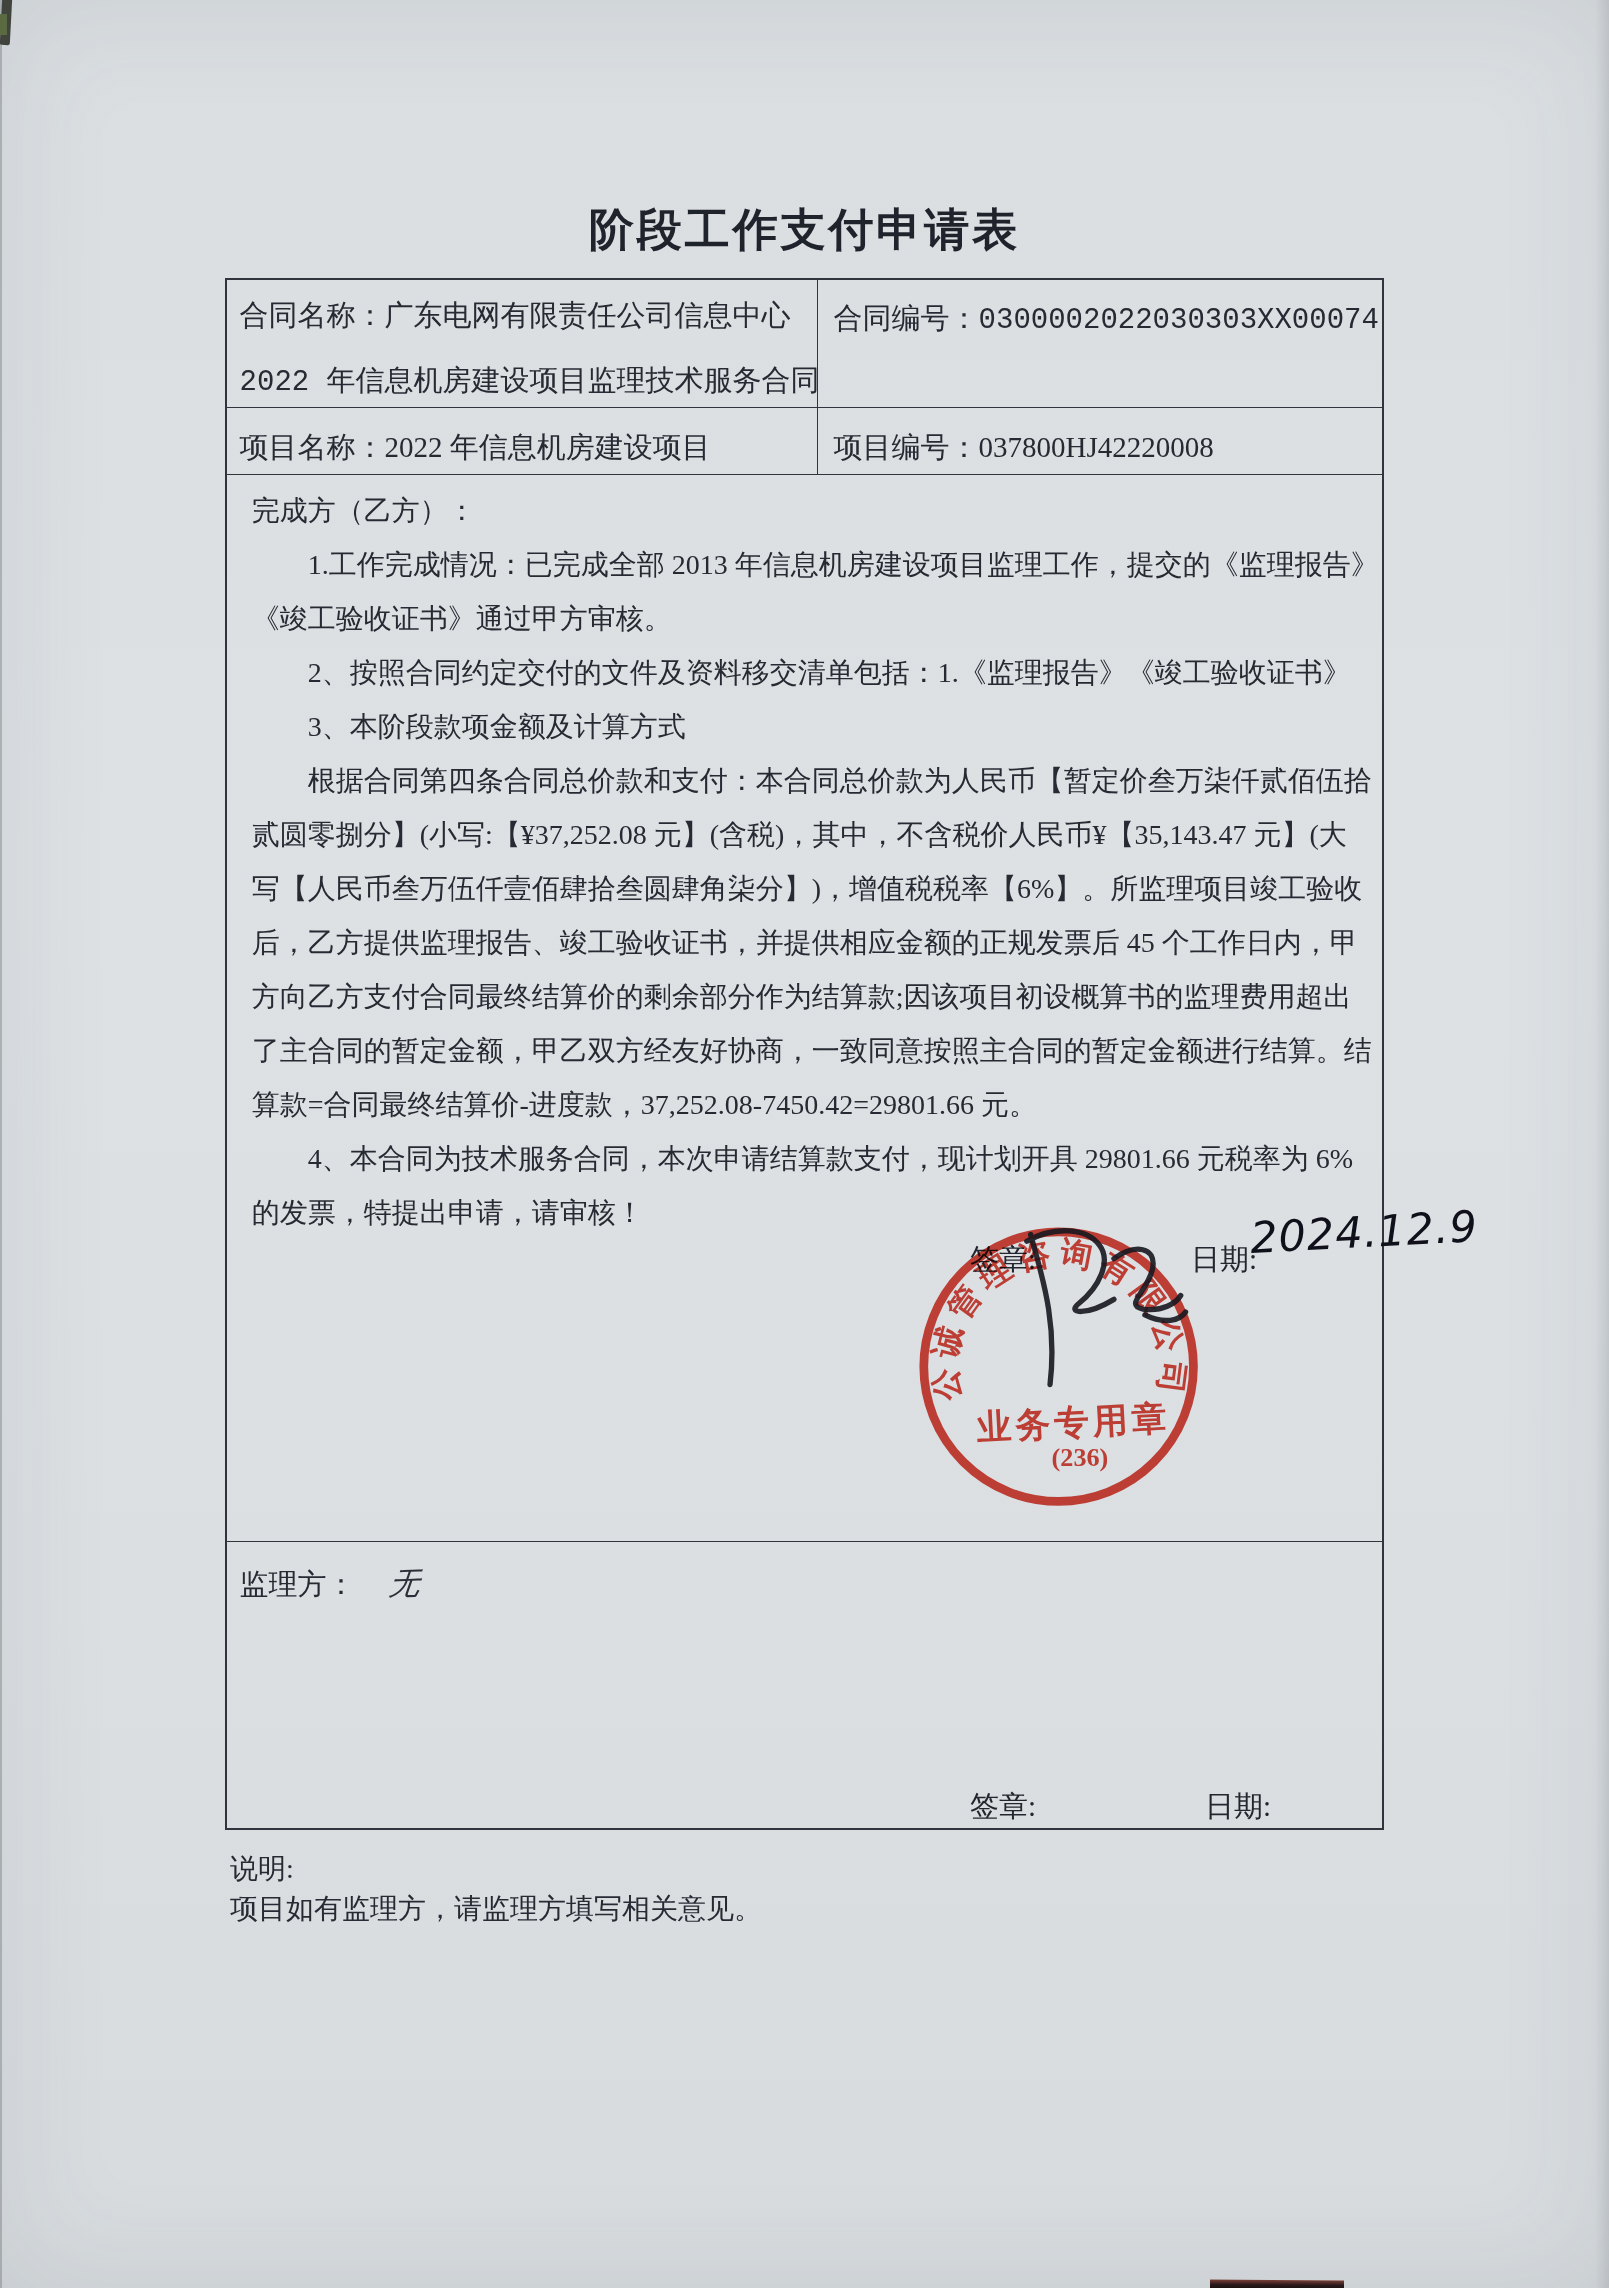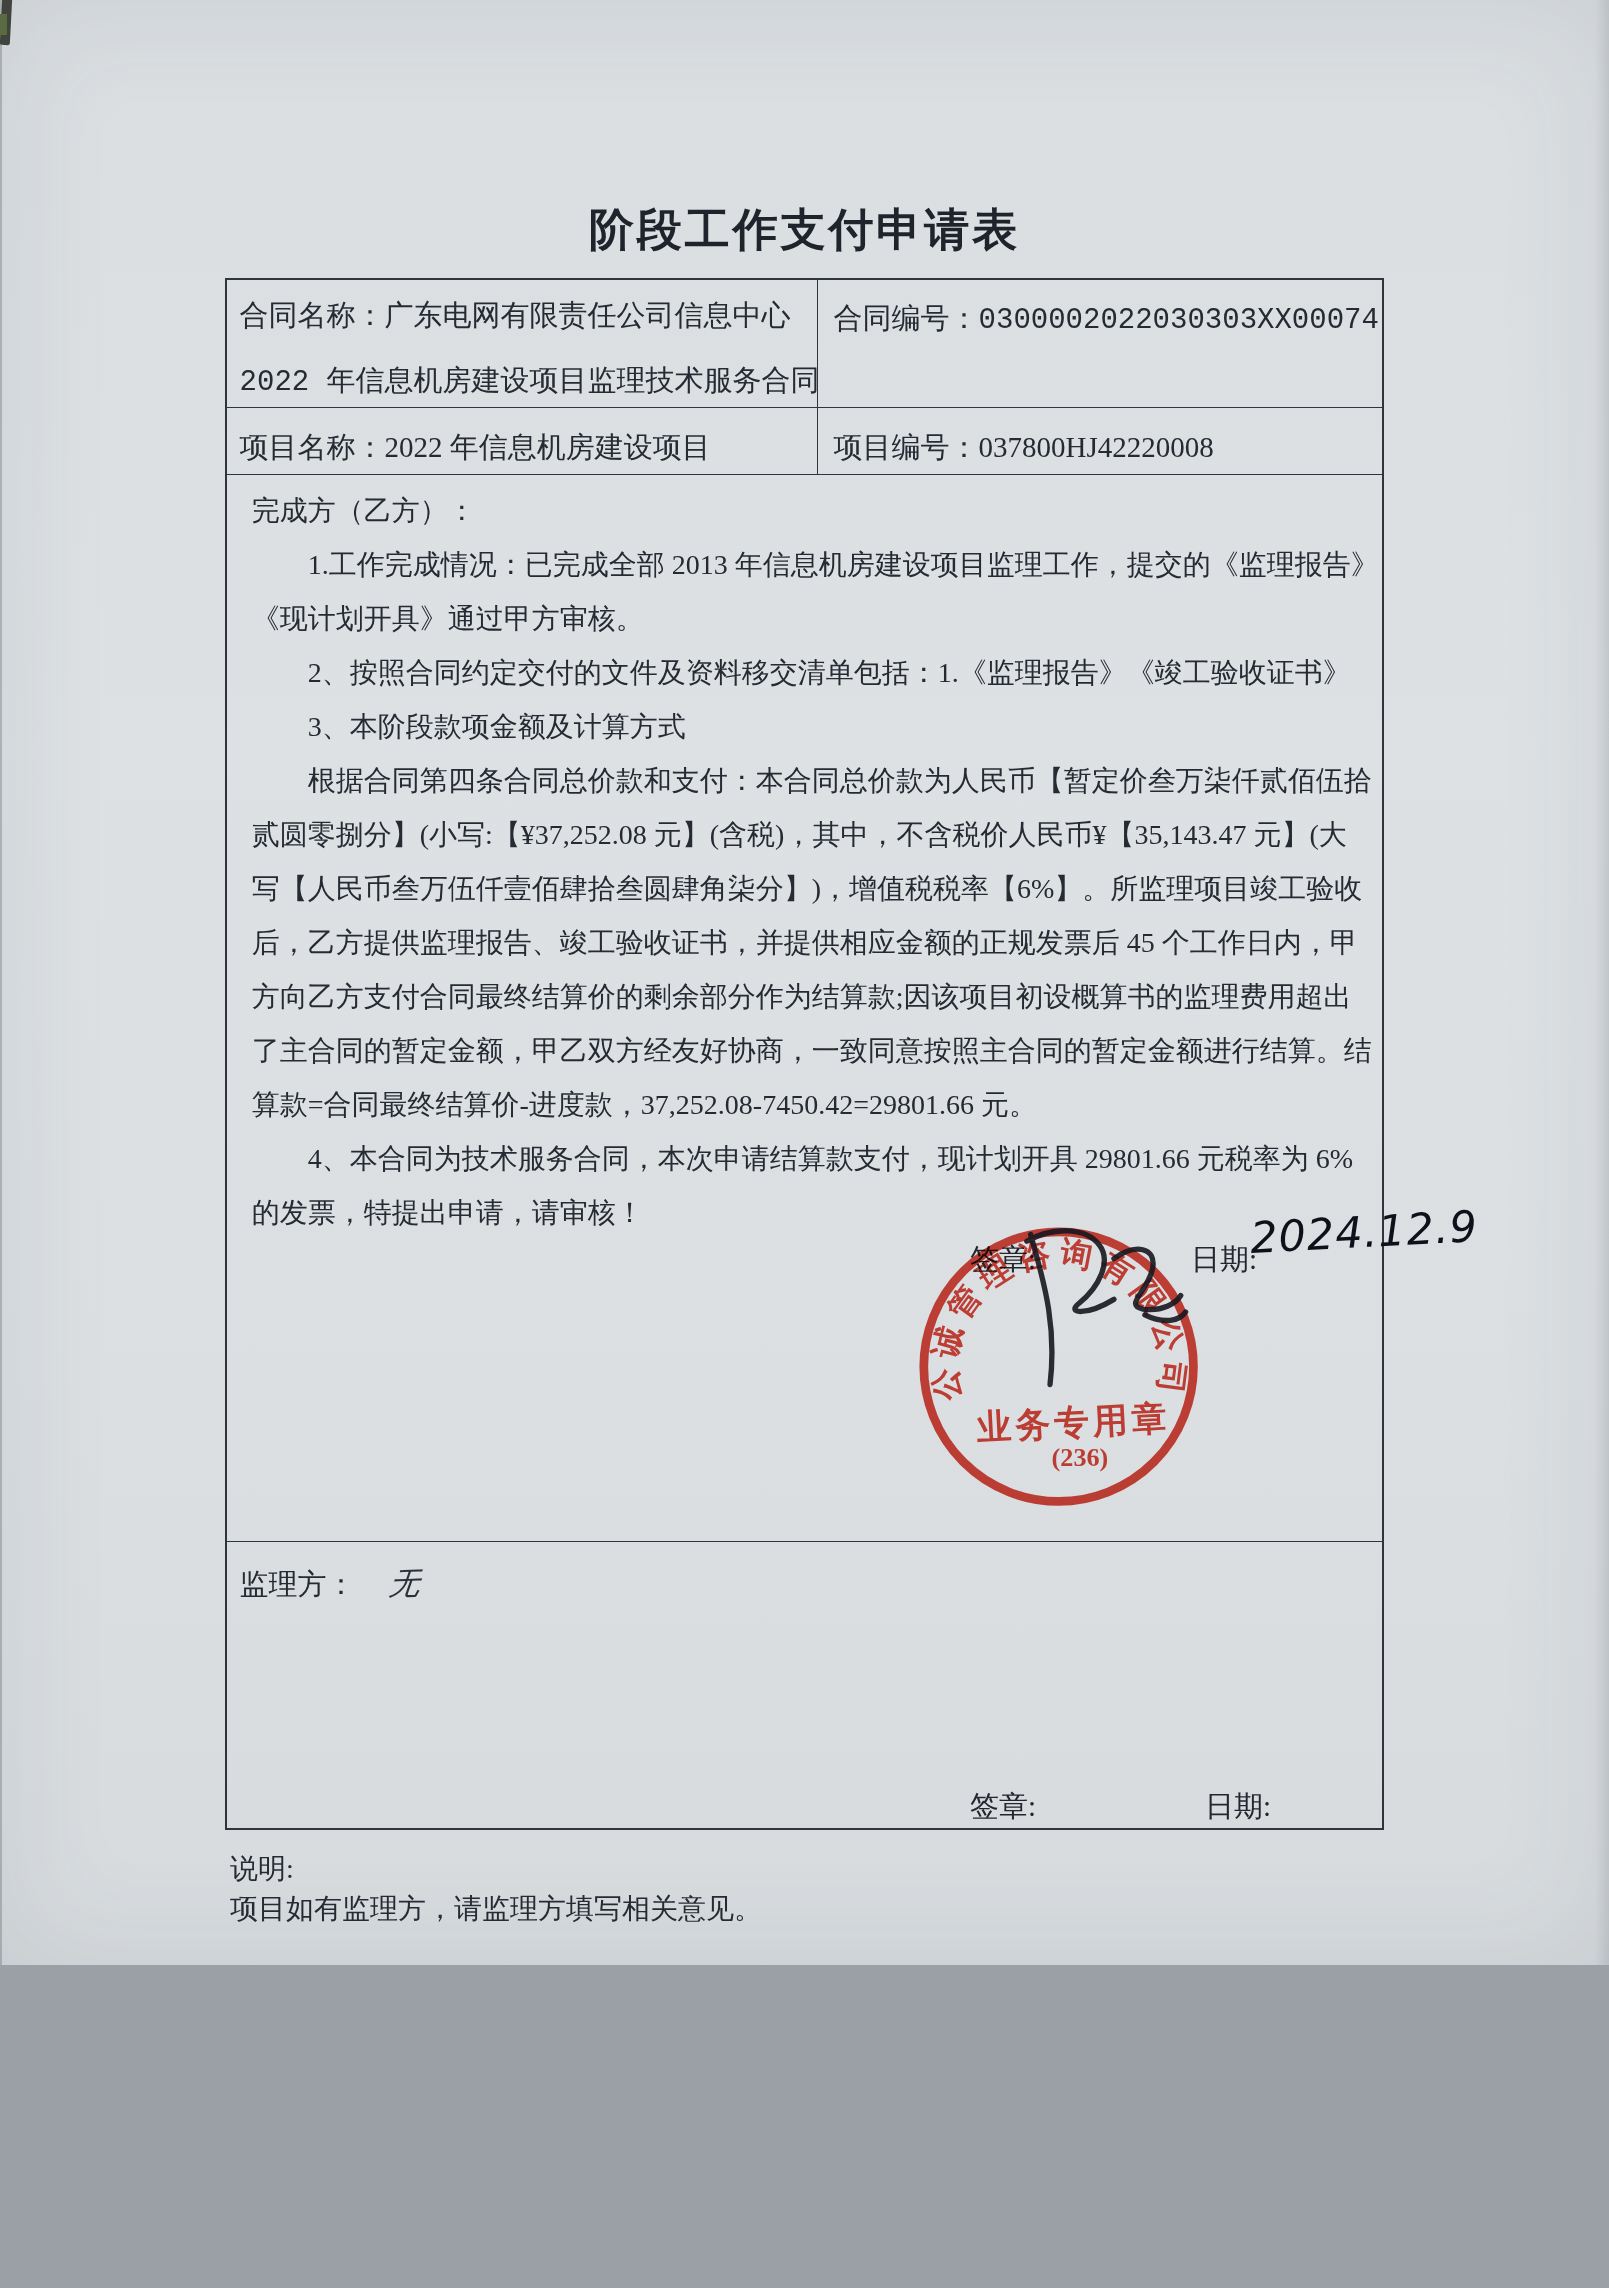--- a/index.html
+++ b/index.html
@@ -1,18 +1,18 @@
 <!DOCTYPE html>
 <html><head>
 <meta charset="utf-8">
 <style>
   html,body{margin:0;padding:0;background:#9aa0a6;}
   .page{
     position:relative;
-    width:1610px;height:1965px;
+    width:1610px;height:2288px;
     margin:0 auto;
     background:linear-gradient(180deg,#dadee1 0%,#dde1e4 38%,#dbdfe2 70%,#d7dbde 100%);
     font-family:"Liberation Serif", serif;
     color:#262a33;
     overflow:hidden;
     box-shadow:inset 0 0 116px rgba(60,70,80,0.10);
   }
   
   .left-edge{position:absolute;left:0;top:0;width:1.9px;height:100%;background:rgba(70,75,80,.28);}
   .right-shade{position:absolute;right:0;top:0;width:15.5px;height:100%;background:linear-gradient(90deg,rgba(0,0,0,0),rgba(90,95,105,.16));}
@@ -101,21 +101,21 @@
       </div>
       <div class="cell cell-right">
         <div class="cl r2r1">项目编号：037800HJ42220008</div>
       </div>
     </div>
 
     <div class="row row-completer">
       <div class="completer-lines">
           <div class="bline">完成方（乙方）：</div>
           <div class="bline">　　1.工作完成情况：已完成全部 2013 年信息机房建设项目监理工作，提交的《监理报告》</div>
-          <div class="bline">《现计划开具》通过甲方审核。</div>
+          <div class="bline">《竣工验收证书》通过甲方审核。</div>
           <div class="bline">　　2、按照合同约定交付的文件及资料移交清单包括：1.《监理报告》《竣工验收证书》</div>
           <div class="bline">　　3、本阶段款项金额及计算方式</div>
           <div class="bline">　　根据合同第四条合同总价款和支付：本合同总价款为人民币【暂定价叁万柒仟贰佰伍拾</div>
           <div class="bline">贰圆零捌分】(小写:【¥37,252.08 元】(含税)，其中，不含税价人民币¥【35,143.47 元】(大</div>
           <div class="bline">写【人民币叁万伍仟壹佰肆拾叁圆肆角柒分】)，增值税税率【6%】。所监理项目竣工验收</div>
           <div class="bline">后，乙方提供监理报告、竣工验收证书，并提供相应金额的正规发票后 45 个工作日内，甲</div>
           <div class="bline">方向乙方支付合同最终结算价的剩余部分作为结算款;因该项目初设概算书的监理费用超出</div>
           <div class="bline">了主合同的暂定金额，甲乙双方经友好协商，一致同意按照主合同的暂定金额进行结算。结</div>
           <div class="bline">算款=合同最终结算价-进度款，37,252.08-7450.42=29801.66 元。</div>
           <div class="bline">　　4、本合同为技术服务合同，本次申请结算款支付，现计划开具 29801.66 元税率为 6%</div>

